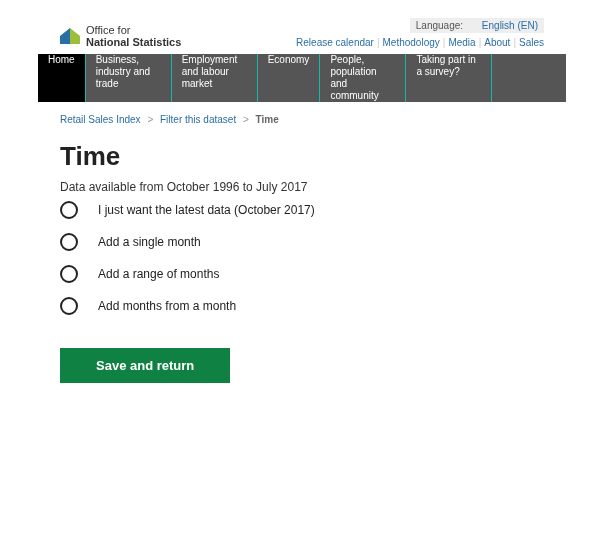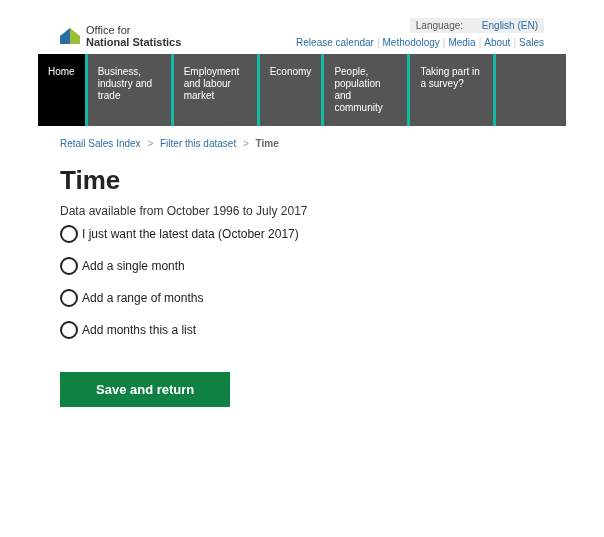--- a/index.html
+++ b/index.html
@@ -14,34 +14,34 @@
   .logo-text .l1 { font-weight:400; }
   .logo-text .l2 { font-weight:700; }
 
   .top-right { text-align:right; font-size:10px; color:#555; }
   .lang-bar { display:inline-block; background:#eee; padding:2px 6px; margin-bottom:4px; }
   .lang-bar .lang-link { color:#2a6ea6;margin-left:16px; }
   .top-links a { color:#2a6ea6; text-decoration:none; }
   .top-links .sep { color:#ccc; margin:0 3px; }
 
   .nav { display:flex; background:#555; margin:0 -22px; }
-  .nav .tab { flex:0 0 auto; padding:12px 10px; color:#fff; font-size:10px; line-height:1.2; min-height:38px; border-right:3px solid #14b8a6; max-width:86px; }
+  .nav .tab { flex:0 0 auto; padding:0 10px; color:#fff; font-size:10px; line-height:1.2; min-height:38px; border-right:1px solid #14b8a6; max-width:86px; }
   .nav .tab.active { background:#000; }
   .nav .spacer { flex:1; background:#555; }
 
   .crumbs { padding:12px 0 16px 0; font-size:10px; color:#666; }
   .crumbs a { color:#2a6ea6; text-decoration:none; }
   .crumbs .sep { margin:0 4px; color:#999; }
   .crumbs .current { font-weight:700; color:#666; }
 
   h1.page-title { font-size:26px; font-weight:800; margin-bottom:8px; }
   .subtext { font-size:12px; color:#333; }
 
   .radio-list { margin-bottom:26px; }
-  .radio-item { display:flex; align-items:center; gap:4px; padding:7px 0; cursor:pointer; }
+  .radio-item { display:flex; align-items:center; gap:20px; padding:7px 0; cursor:pointer; }
   .radio-circle { width:18px; height:18px; border:2px solid #222; border-radius:50%; flex-shrink:0; }
   .radio-label { font-size:12px; color:#222; }
 
   .save-btn { background:#0f8243; color:#fff; border:none; padding:10px 36px; font-size:13px; font-weight:600; cursor:pointer; }
 </style>
 </head>
 <body>
 <div class="container">
 
 
@@ -99,21 +99,21 @@
     <div class="radio-item">
       <div class="radio-circle"></div>
       <div class="radio-label">Add a single month</div>
     </div>
     <div class="radio-item">
       <div class="radio-circle"></div>
       <div class="radio-label">Add a range of months</div>
     </div>
     <div class="radio-item">
       <div class="radio-circle"></div>
-      <div class="radio-label">Add months this a list</div>
+      <div class="radio-label">Add months from a month</div>
     </div>
   </div>
 
   <button class="save-btn">Save and return</button>
 
   
 
 </div>
 
 </body></html>

